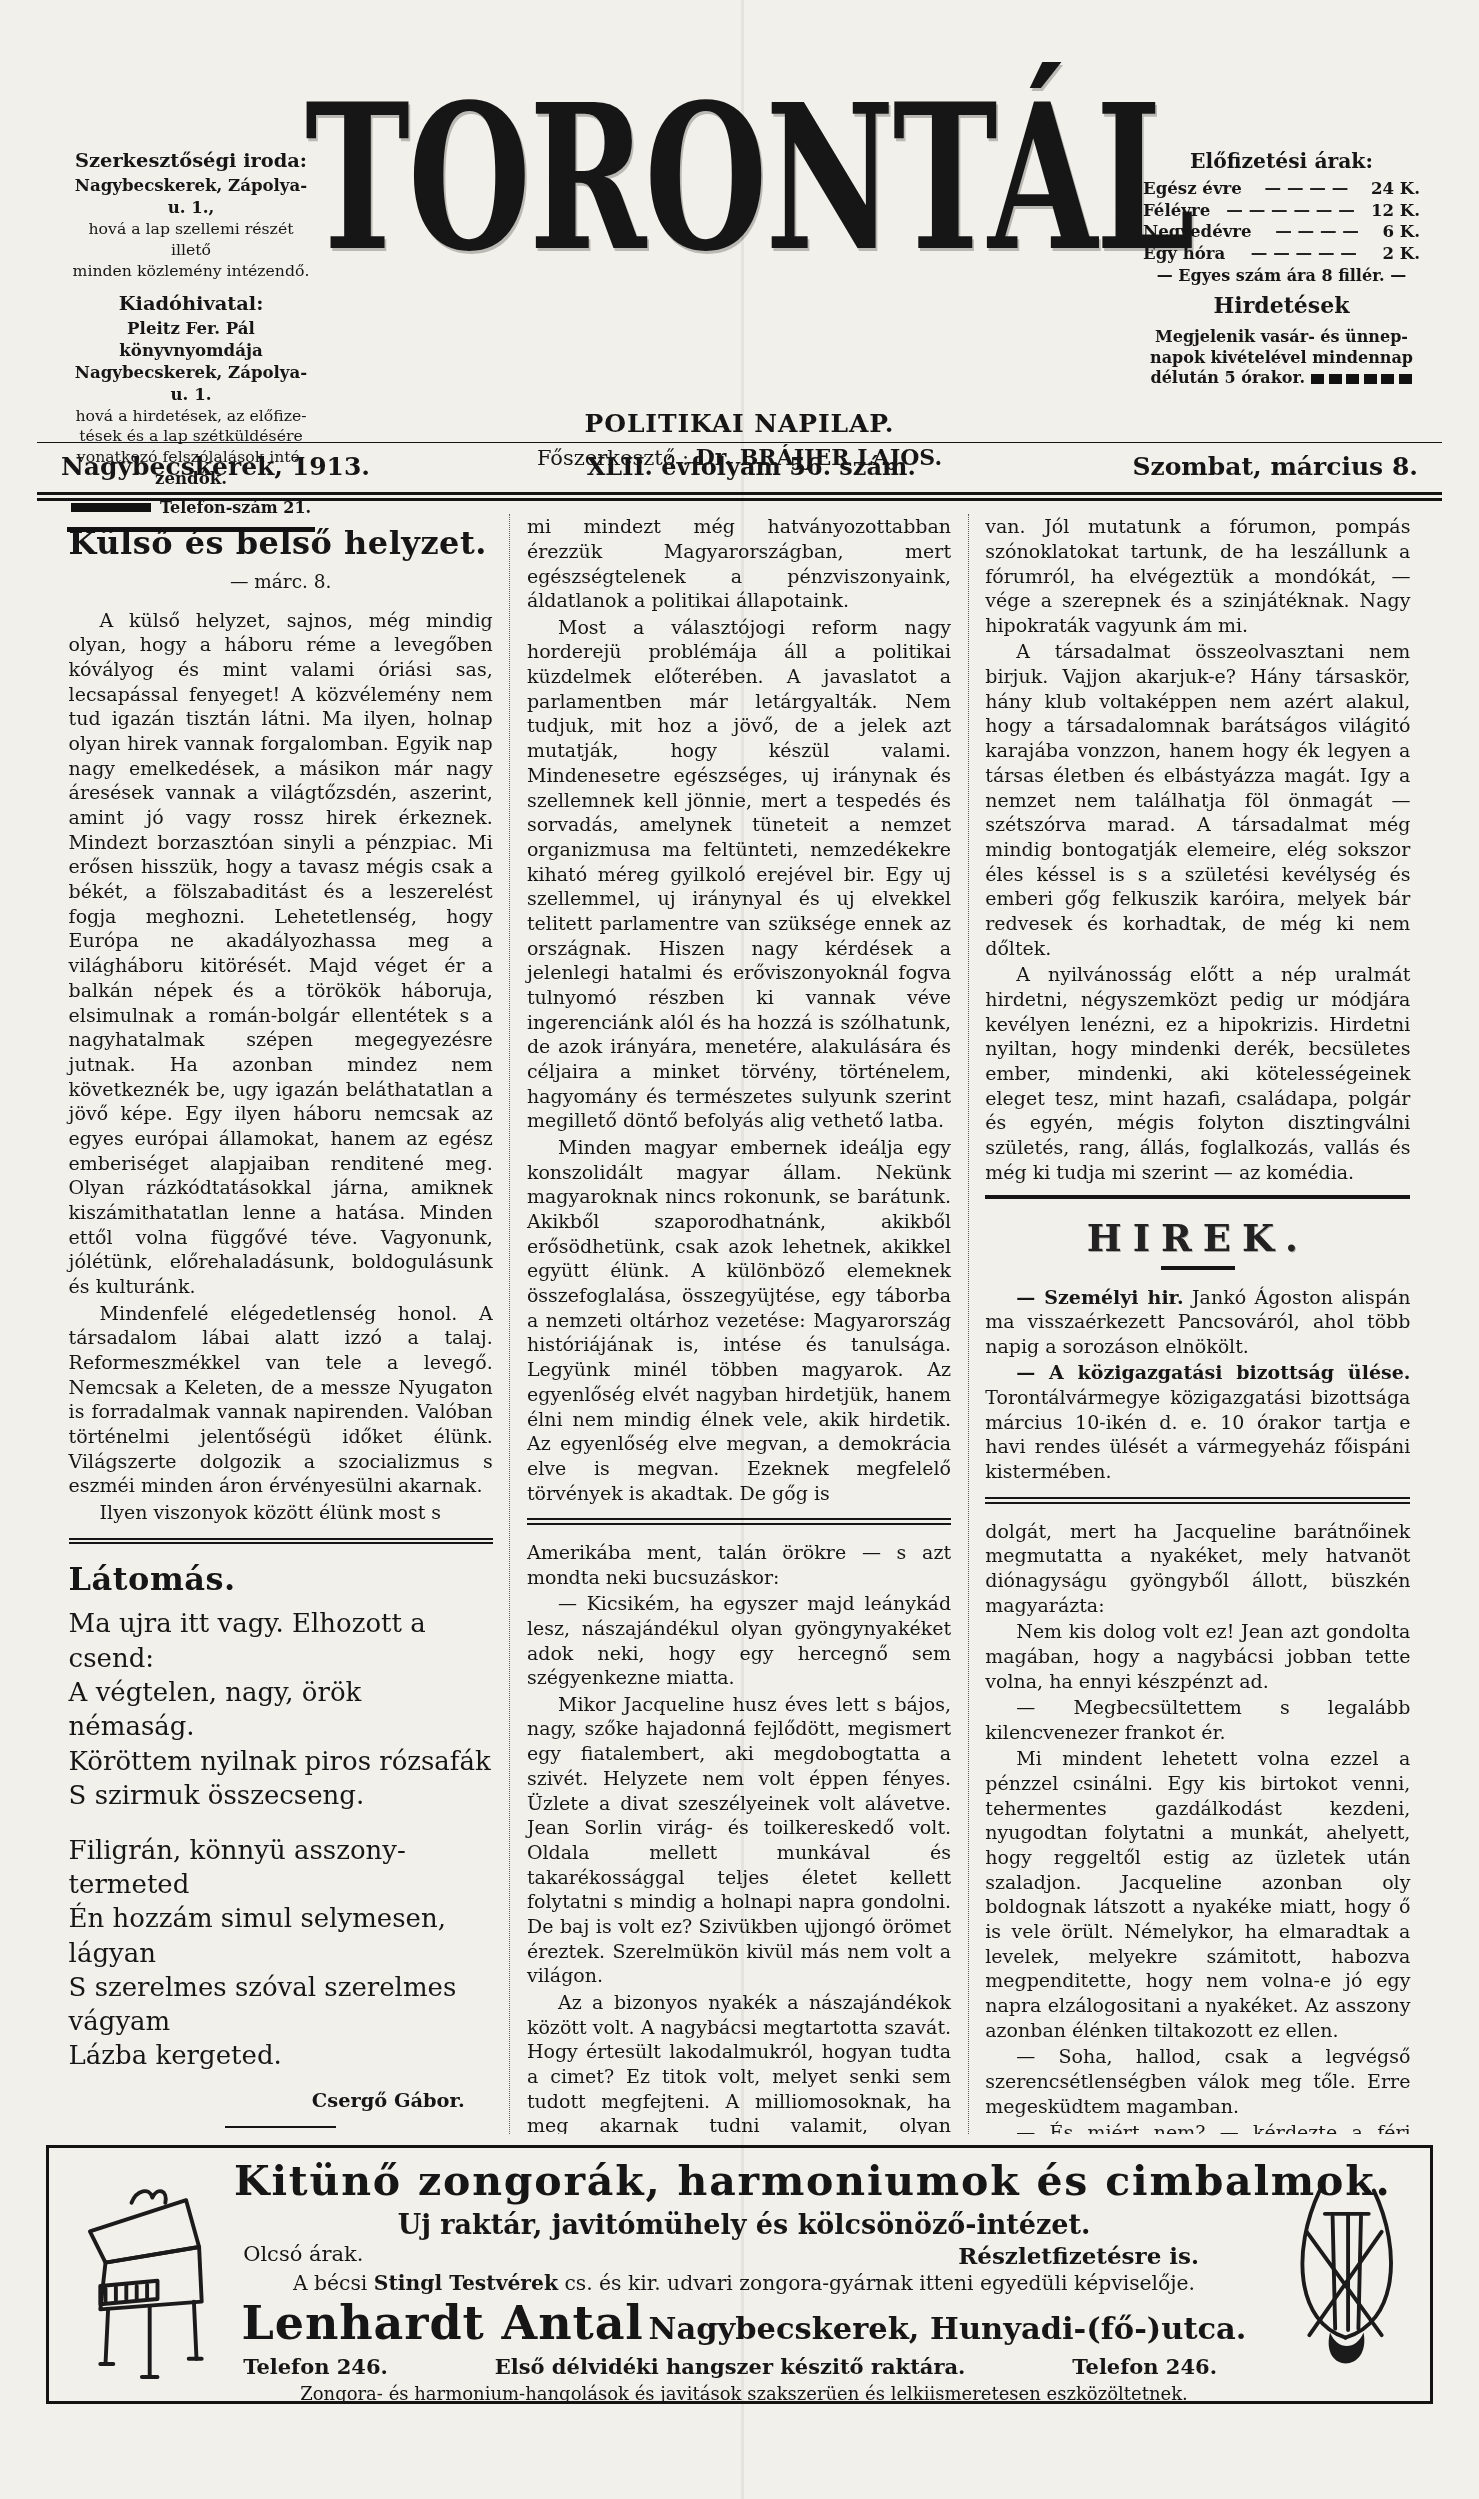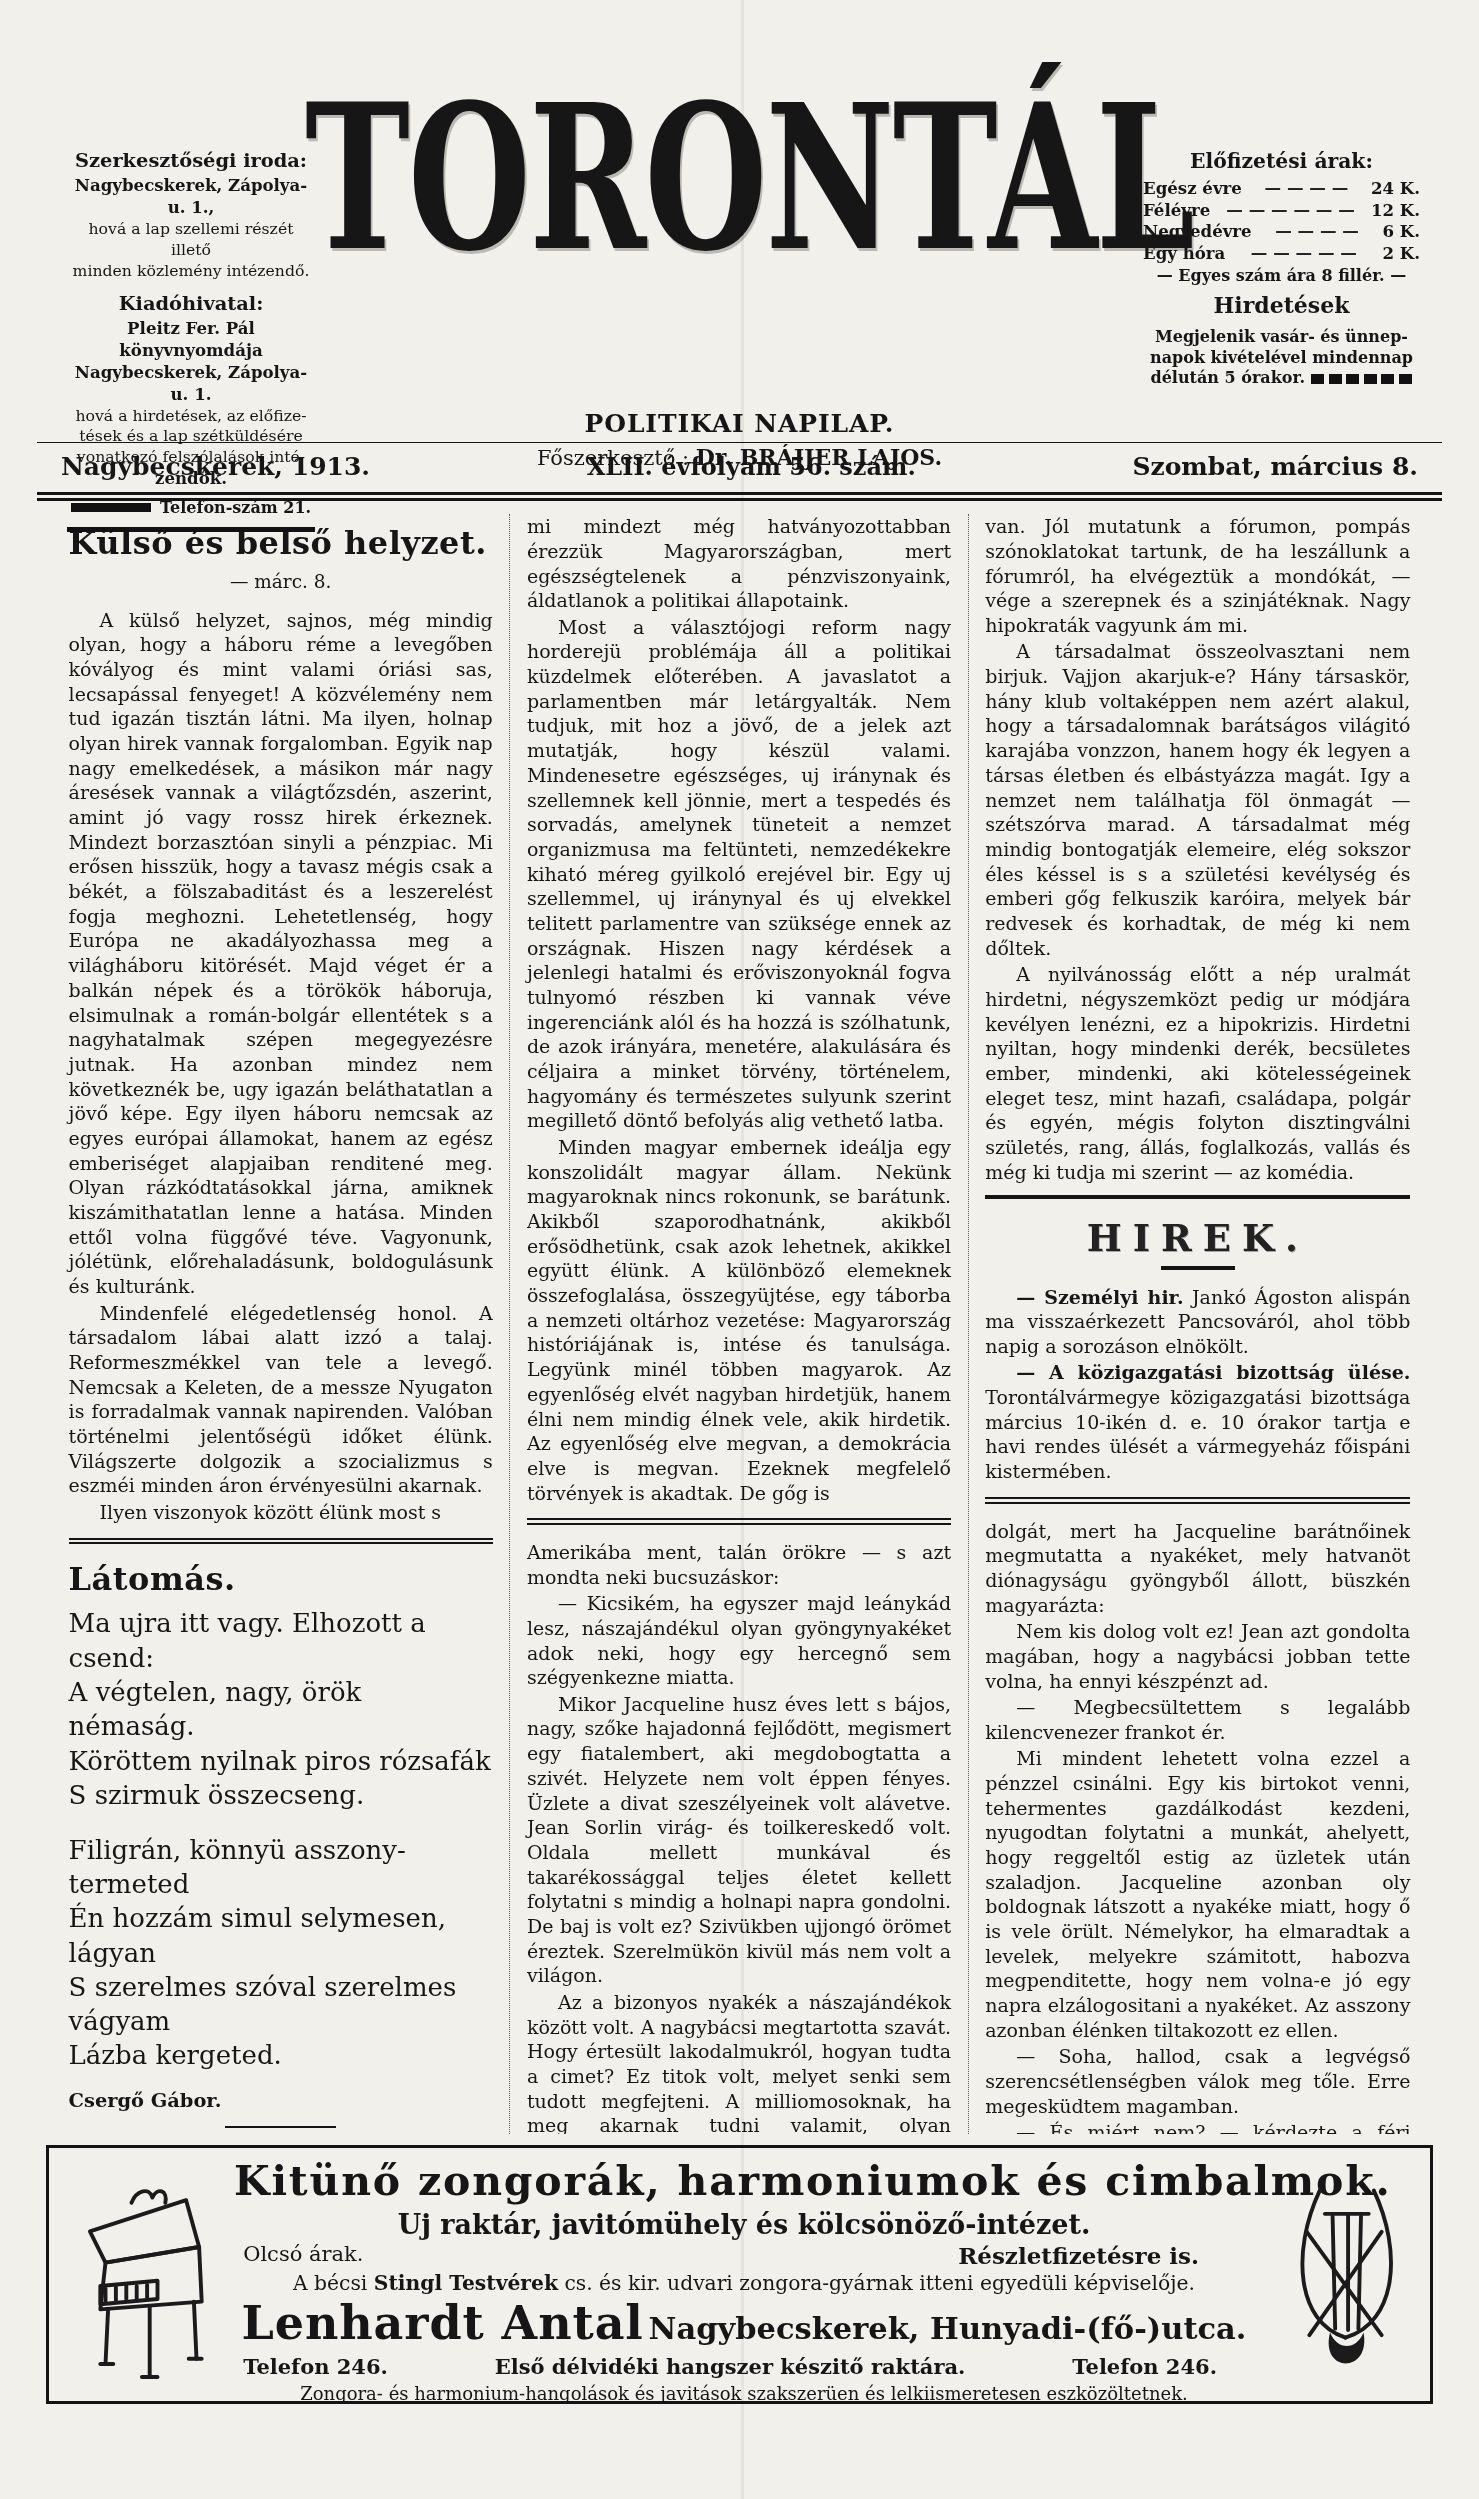--- a/index.html
+++ b/index.html
@@ -56,21 +56,21 @@
   .art-date{text-align:center;font-size:18.5px;margin-bottom:13px;}
   .sec-rule{border-top:2.8px solid #151515;border-bottom:2.8px solid #151515;height:2.8px;margin:13px 0 15px 0;}
   .thin-rule{height:3.7px;background:#151515;margin:11px 0 13px 0;}
   .news-title{
     font-weight:bold;font-size:37px;text-align:center;letter-spacing:11px;
     margin:15px 0 3.7px 0;color:#222;text-shadow:0.9px 0.9px 0 rgba(0,0,0,.3);
   }
   .short-dash{width:74px;height:3.7px;background:#151515;margin:0 auto 15px auto;}
   .poem{font-size:26px;line-height:1.32;text-align:left;}
   .stanza{margin-bottom:20.3px;}
-  .poem-author{font-weight:bold;font-size:19.4px;padding-right:28px;margin-top:-5.5px;}
+  .poem-author{text-align:right;font-weight:bold;font-size:19.4px;padding-right:28px;margin-top:-5.5px;}
   .story-title{font-weight:bold;font-size:33px;text-align:center;margin:13px 0 11px 0;}
   .mini-dash{width:111px;height:1.8px;background:#151515;margin:13px auto 1.8px auto;}
   
   .advert{
     position:relative;margin:11px 46px 0 46px;border:3.7px solid #131313;
     padding:9.2px 176px 11px 185px;text-align:center;height:233px;
   }
   .ad-headline{font-weight:bold;font-size:41px;letter-spacing:1.8px;white-space:nowrap;}
   .ad-sub{font-weight:bold;font-size:27px;margin-top:3.7px;}
   .ad-notes{display:flex;justify-content:space-between;margin:1.8px 55px 0 9.2px;font-size:21px;}

